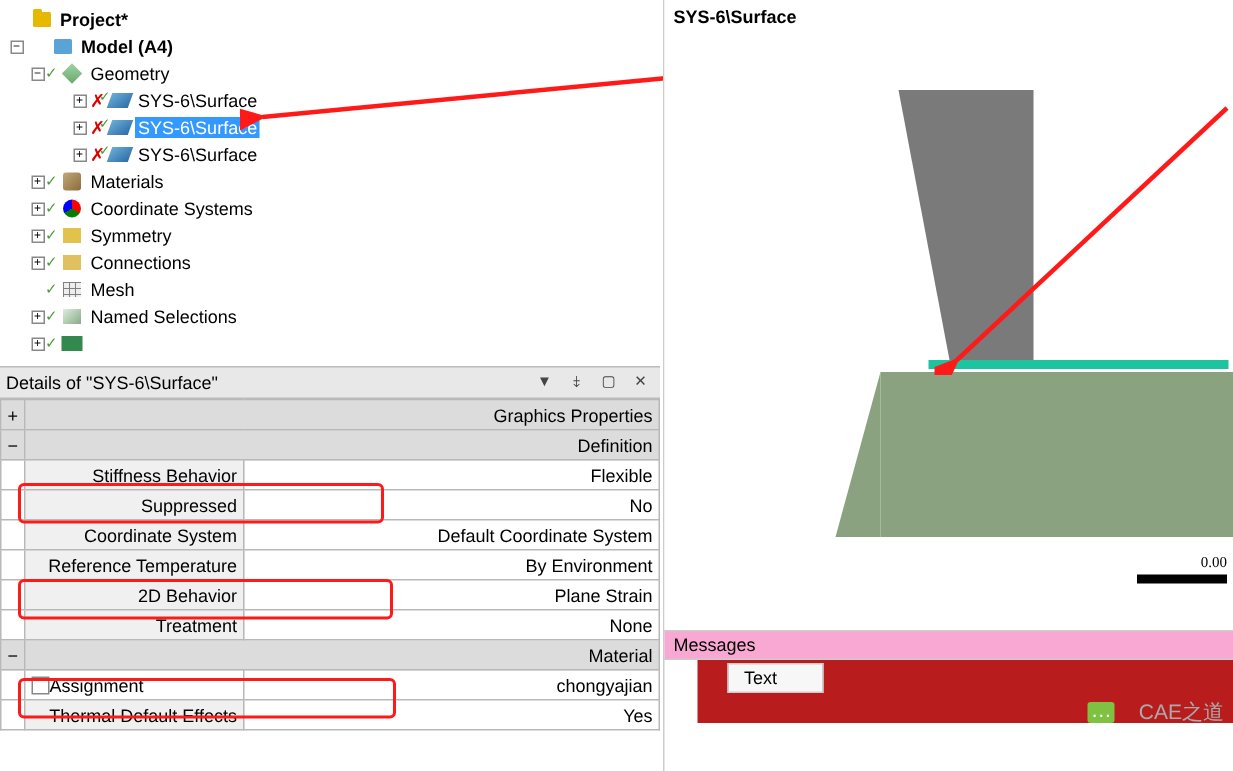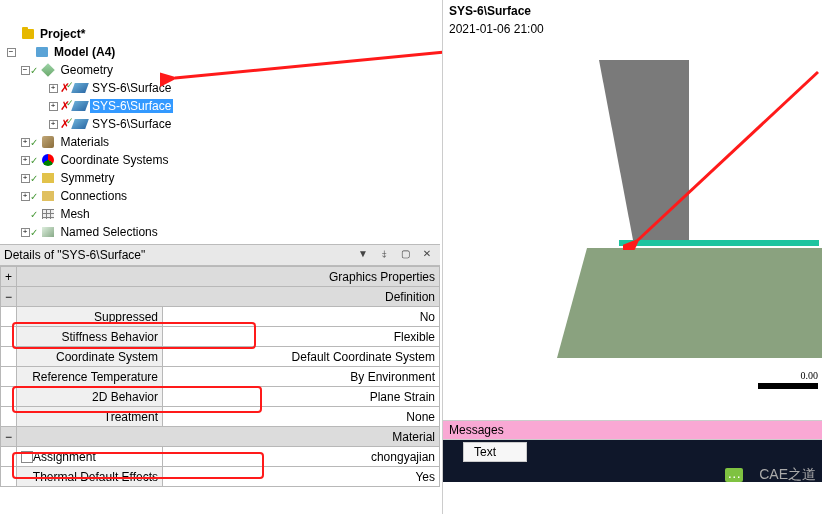--- a/index.html
+++ b/index.html
@@ -1,20 +1,20 @@
 <!DOCTYPE html>
 <html><head>
 <meta charset="utf-8">
 <style>
   * { box-sizing: border-box; margin: 0; padding: 0; }
   body { font-family: "Segoe UI", Tahoma, sans-serif; font-size: 12px; background: #fff; width: 822px; height: 514px; position: relative; overflow: hidden; }
   .left-panel { position: absolute; left: 0; top: 0; width: 442px; height: 514px; }
   .right-panel { position: absolute; left: 442px; top: 0; width: 380px; height: 514px; border-left: 1px solid #ccc; background: #fff; }
 
-  .tree { padding: 4px 0 0 4px; background: #fff; height: 240px; overflow: hidden; margin-top: 21px; }
+  .tree { padding: 4px 0 0 4px; background: #fff; height: 240px; overflow: hidden; }
   .tree-node { display: flex; align-items: center; height: 18px; padding-left: 0; white-space: nowrap; }
   .tree-node .toggle, .tree-node .spacer { width: 14px; height: 14px; display: inline-flex; align-items: center; justify-content: center; font-size: 10px; color: #000; }
   .tree-node .toggle-box { border: 1px solid #888; background: #fff; width: 9px; height: 9px; display: inline-flex; align-items: center; justify-content: center; font-size: 8px; line-height: 1; }
   .tree-node .icon { width: 16px; height: 16px; display: inline-flex; align-items: center; justify-content: center; margin: 0 2px; }
   .tree-node .label { padding: 0 2px; }
   .tree-node.bold .label { font-weight: bold; }
   .tree-node.selected .label { background: #3399ff; color: #fff; }
   .check { color: #4a9a3a; font-size: 10px; margin-left: -2px; }
   .x-check { color: #d00; position: relative; }
   .x-check::after { content: "✓"; color: #4a9a3a; position: absolute; left: 6px; top: -1px; font-size: 9px; }
@@ -53,21 +53,21 @@
   .viewer { background: #fff; height: 420px; position: relative; overflow: hidden; }
   .viewer-title { padding: 4px 6px; font-size: 12px; font-weight: bold; }
   .viewer-time { padding: 0 6px; font-size: 12px; }
   .shape-1 { position: absolute; left: 156px; top: 60px; width: 90px; height: 0; border-left: 34px solid transparent; border-top: 180px solid #7a7a7a; }
   .shape-2 { position: absolute; left: 176px; top: 240px; width: 200px; height: 6px; background: #1dc49f; }
   .shape-3 { position: absolute; left: 144px; top: 248px; width: 236px; height: 110px; background: #8aa27f; }
   .shape-3::before { content:""; position: absolute; left: -30px; bottom: 0; width: 0; height: 0; border-top: 110px solid transparent; border-right: 30px solid #8aa27f; }
   .scale { position: absolute; right: 4px; top: 370px; font-size: 10px; text-align: right; font-family: Liberation Serif, serif; }
   .scale .bar { display: block; width: 60px; height: 6px; background: #000; margin-top: 2px; margin-left: auto; }
   .messages-hdr { background: #f9a8d4; border-top: 1px solid #ccc; border-bottom: 1px solid #ccc; height: 20px; display: flex; align-items: center; padding: 0 6px; }
-  .messages-table { background: #0f172a; height: 42px; }
+  .messages-table { background: #b91c1c; height: 42px; margin-left: 22px; }
   .msgcol { display: inline-block; background: #f7f7f7; border: 1px solid #ccc; padding: 2px 30px 2px 10px; font-size: 12px; margin: 2px 0 0 20px;}
   .watermark { position: absolute; right: 6px; bottom: 30px; display: flex; align-items: center; gap: 16px; color: #aaa; font-size: 14px; }
   .wm-icon { width: 18px; height: 14px; background: #7fc241; border-radius: 2px; position: relative; }
   .wm-icon::after { content: "…"; position: absolute; left: 2px; top: -3px; color: #fff; font-size: 14px; }
 </style>
 </head>
 <body>
 
 <div class="left-panel">
 
@@ -212,27 +212,27 @@
           <tr class="section">
             <td class="toggle-col">+</td>
             <td colspan="2">Graphics Properties</td>
           </tr>
       <tr class="section">
             <td class="toggle-col">−</td>
             <td colspan="2">Definition</td>
           </tr>
       <tr>
             <td class="toggle-col"></td>
+            <td class="label-col shade-gray">Stiffness Behavior</td>
+            <td>Flexible</td>
+          </tr>
+      <tr>
+            <td class="toggle-col"></td>
             <td class="label-col shade-gray">Suppressed</td>
             <td>No</td>
-          </tr>
-      <tr>
-            <td class="toggle-col"></td>
-            <td class="label-col shade-gray">Stiffness Behavior</td>
-            <td>Flexible</td>
           </tr>
       <tr>
             <td class="toggle-col"></td>
             <td class="label-col shade-gray">Coordinate System</td>
             <td>Default Coordinate System</td>
           </tr>
       <tr>
             <td class="toggle-col"></td>
             <td class="label-col shade-gray">Reference Temperature</td>
             <td>By Environment</td>
@@ -280,21 +280,20 @@
           <polygon points="10 0, 0 4, 10 8" fill="#ff1a1a"></polygon>
         </marker>
       </defs>
     <line x1="285" y1="2" x2="15" y2="28" stroke="#ff1a1a" stroke-width="3" marker-end="url(#ah1)"></line>
   </svg>
 </div>
 
 <div class="right-panel">
   <div class="viewer">
     <div class="viewer-title">SYS-6\Surface</div>
-    <div class="viewer-time">2021-01-06 21:00</div>
     <div class="shape-1"></div>
     <div class="shape-2"></div>
     <div class="shape-3"></div>
     <svg class="arrow" style="left:180px; top:70px;" width="200" height="180">
       <defs>
           <marker id="ah2" markerWidth="10" markerHeight="8" refX="1" refY="4" orient="auto">
             <polygon points="10 0, 0 4, 10 8" fill="#ff1a1a"></polygon>
           </marker>
         </defs>
       <line x1="195" y1="2" x2="15" y2="170" stroke="#ff1a1a" stroke-width="3" marker-end="url(#ah2)"></line>

